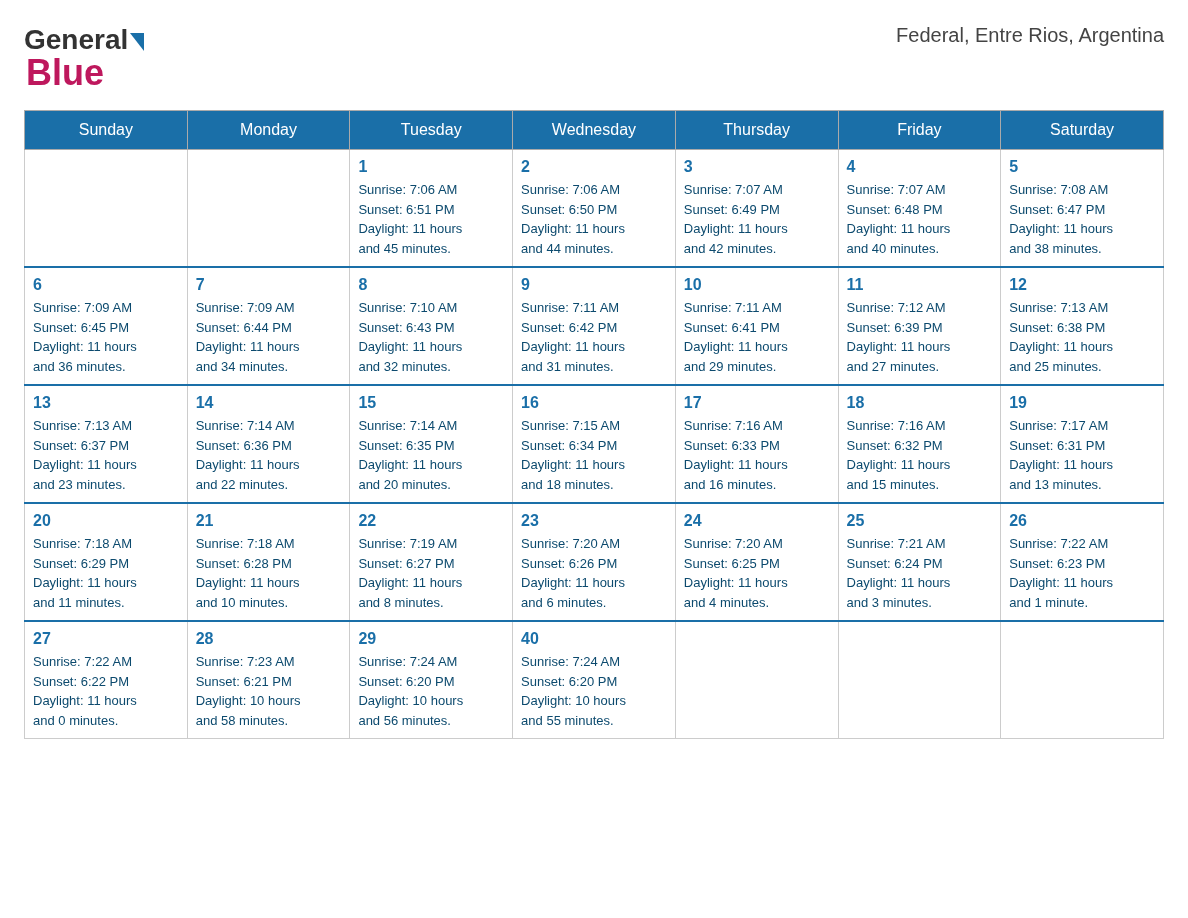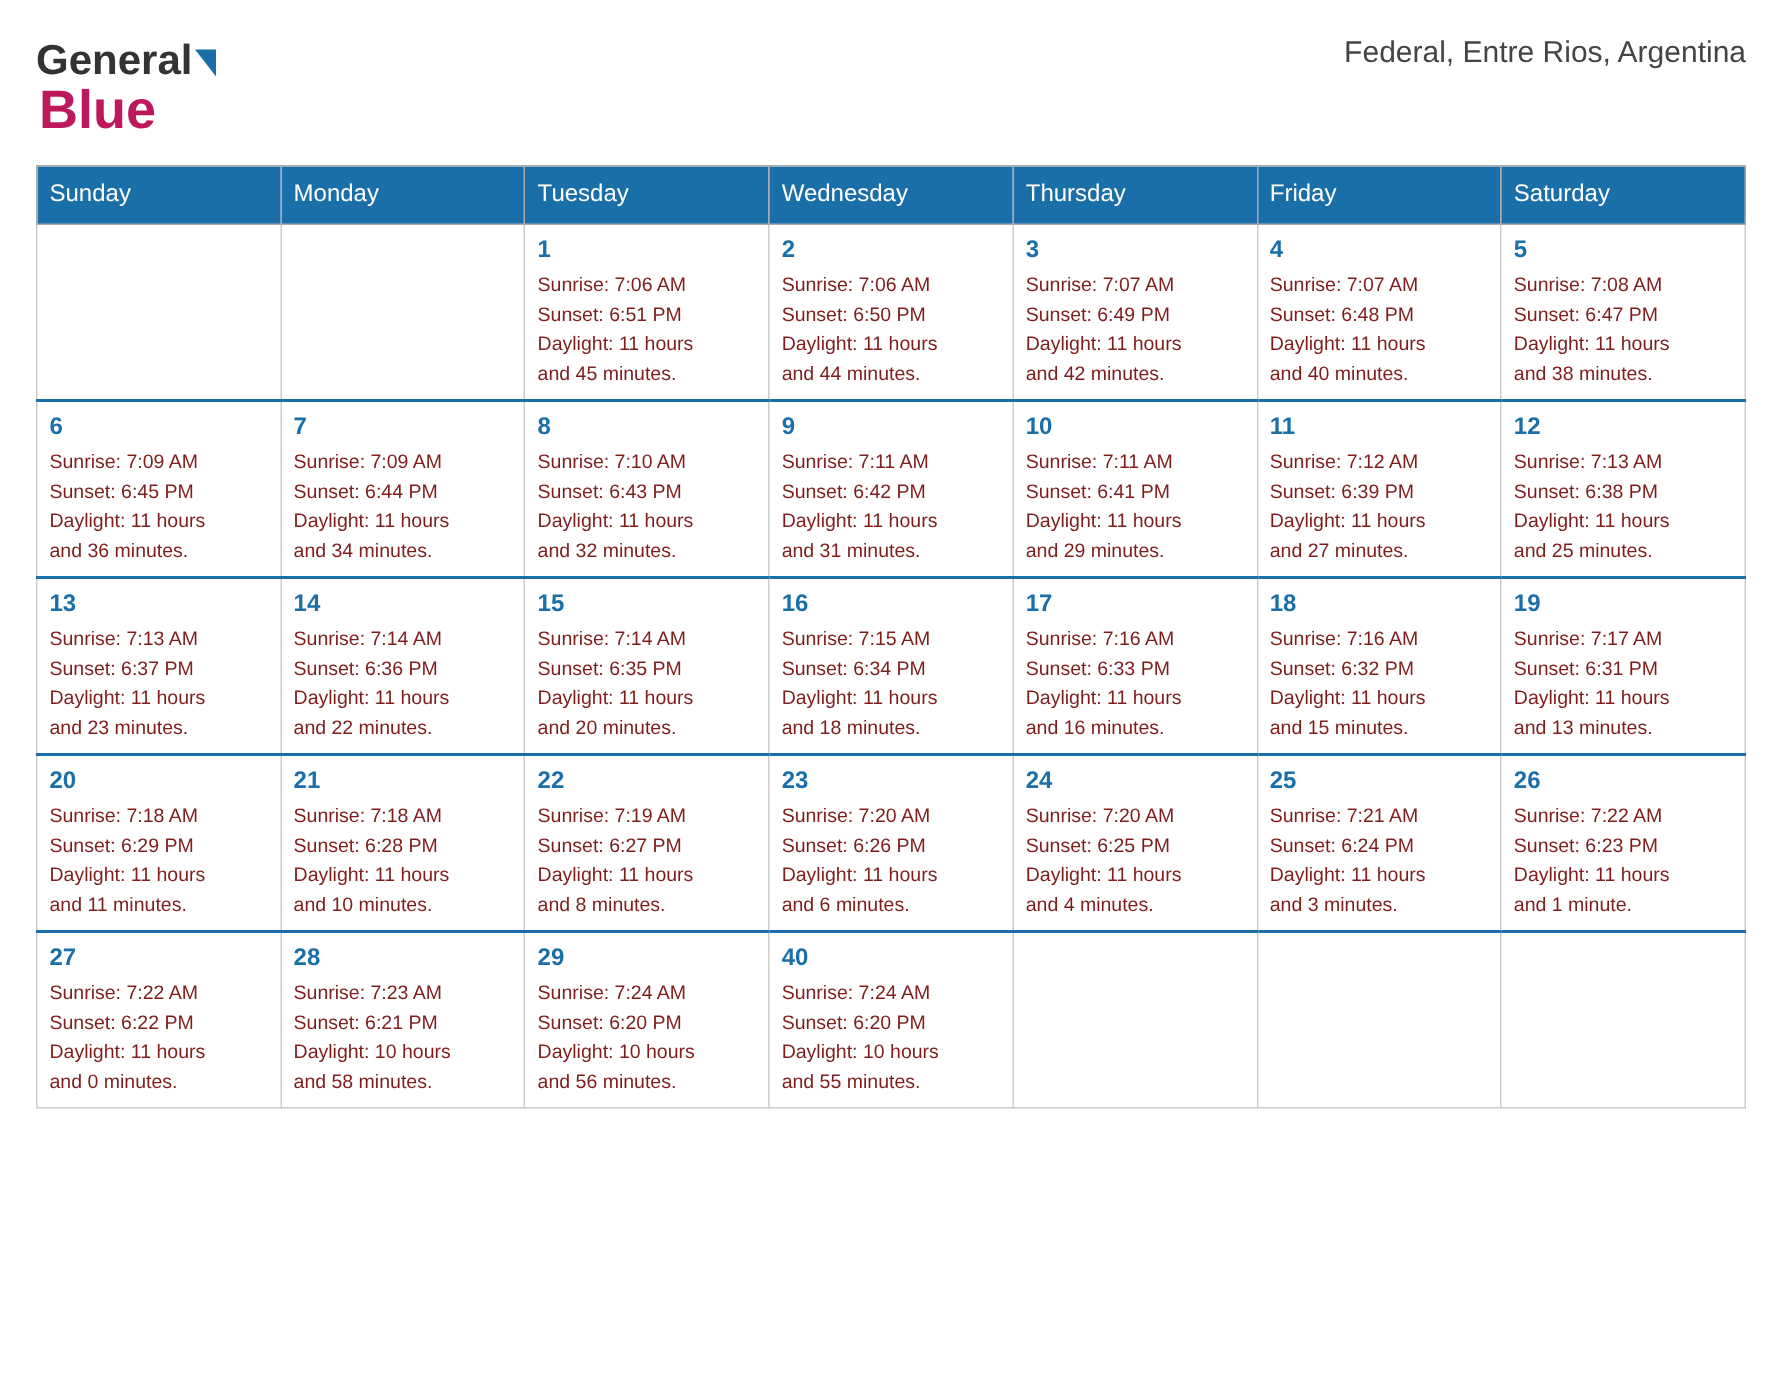--- a/index.html
+++ b/index.html
@@ -63,40 +63,40 @@
     .calendar {
       width: 100%;
       border-collapse: collapse;
     }
     .calendar thead tr th {
       background-color: #1a6fa8;
       color: #fff;
       padding: 10px 8px;
       font-size: 16px;
       font-weight: normal;
-      text-align: left;
+      text-align: center;
       border: 1px solid #aaa;
     }
     .calendar tbody tr td {
       vertical-align: top;
       border: 1px solid #ccc;
       padding: 8px;
       width: calc(100% / 7);
       min-height: 110px;
     }
     .day-number {
       font-size: 16px;
       font-weight: bold;
       color: #1a6fa8;
       display: block;
       margin-bottom: 4px;
     }
     .day-info {
       font-size: 13px;
-      color: #7f1d1d;
+      color: #0c4a6e;
       line-height: 1.5;
     }
     .empty-cell {
       background: #fff;
     }
     
     .calendar tbody tr:not(:last-child) td {
       border-bottom: 2px solid #1a6fa8;
     }
     .calendar tbody tr td {

